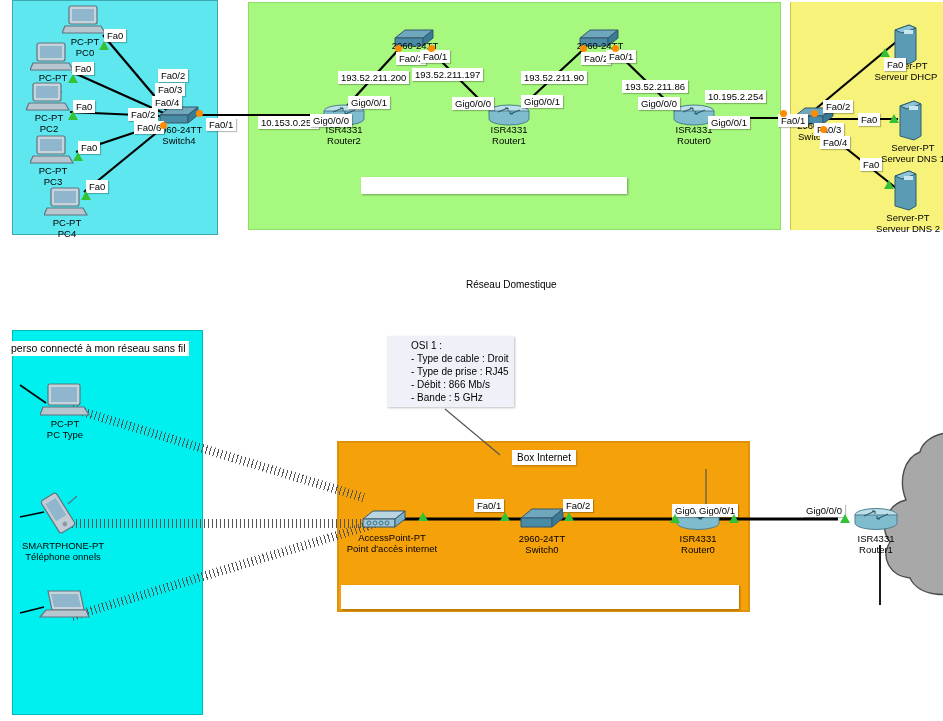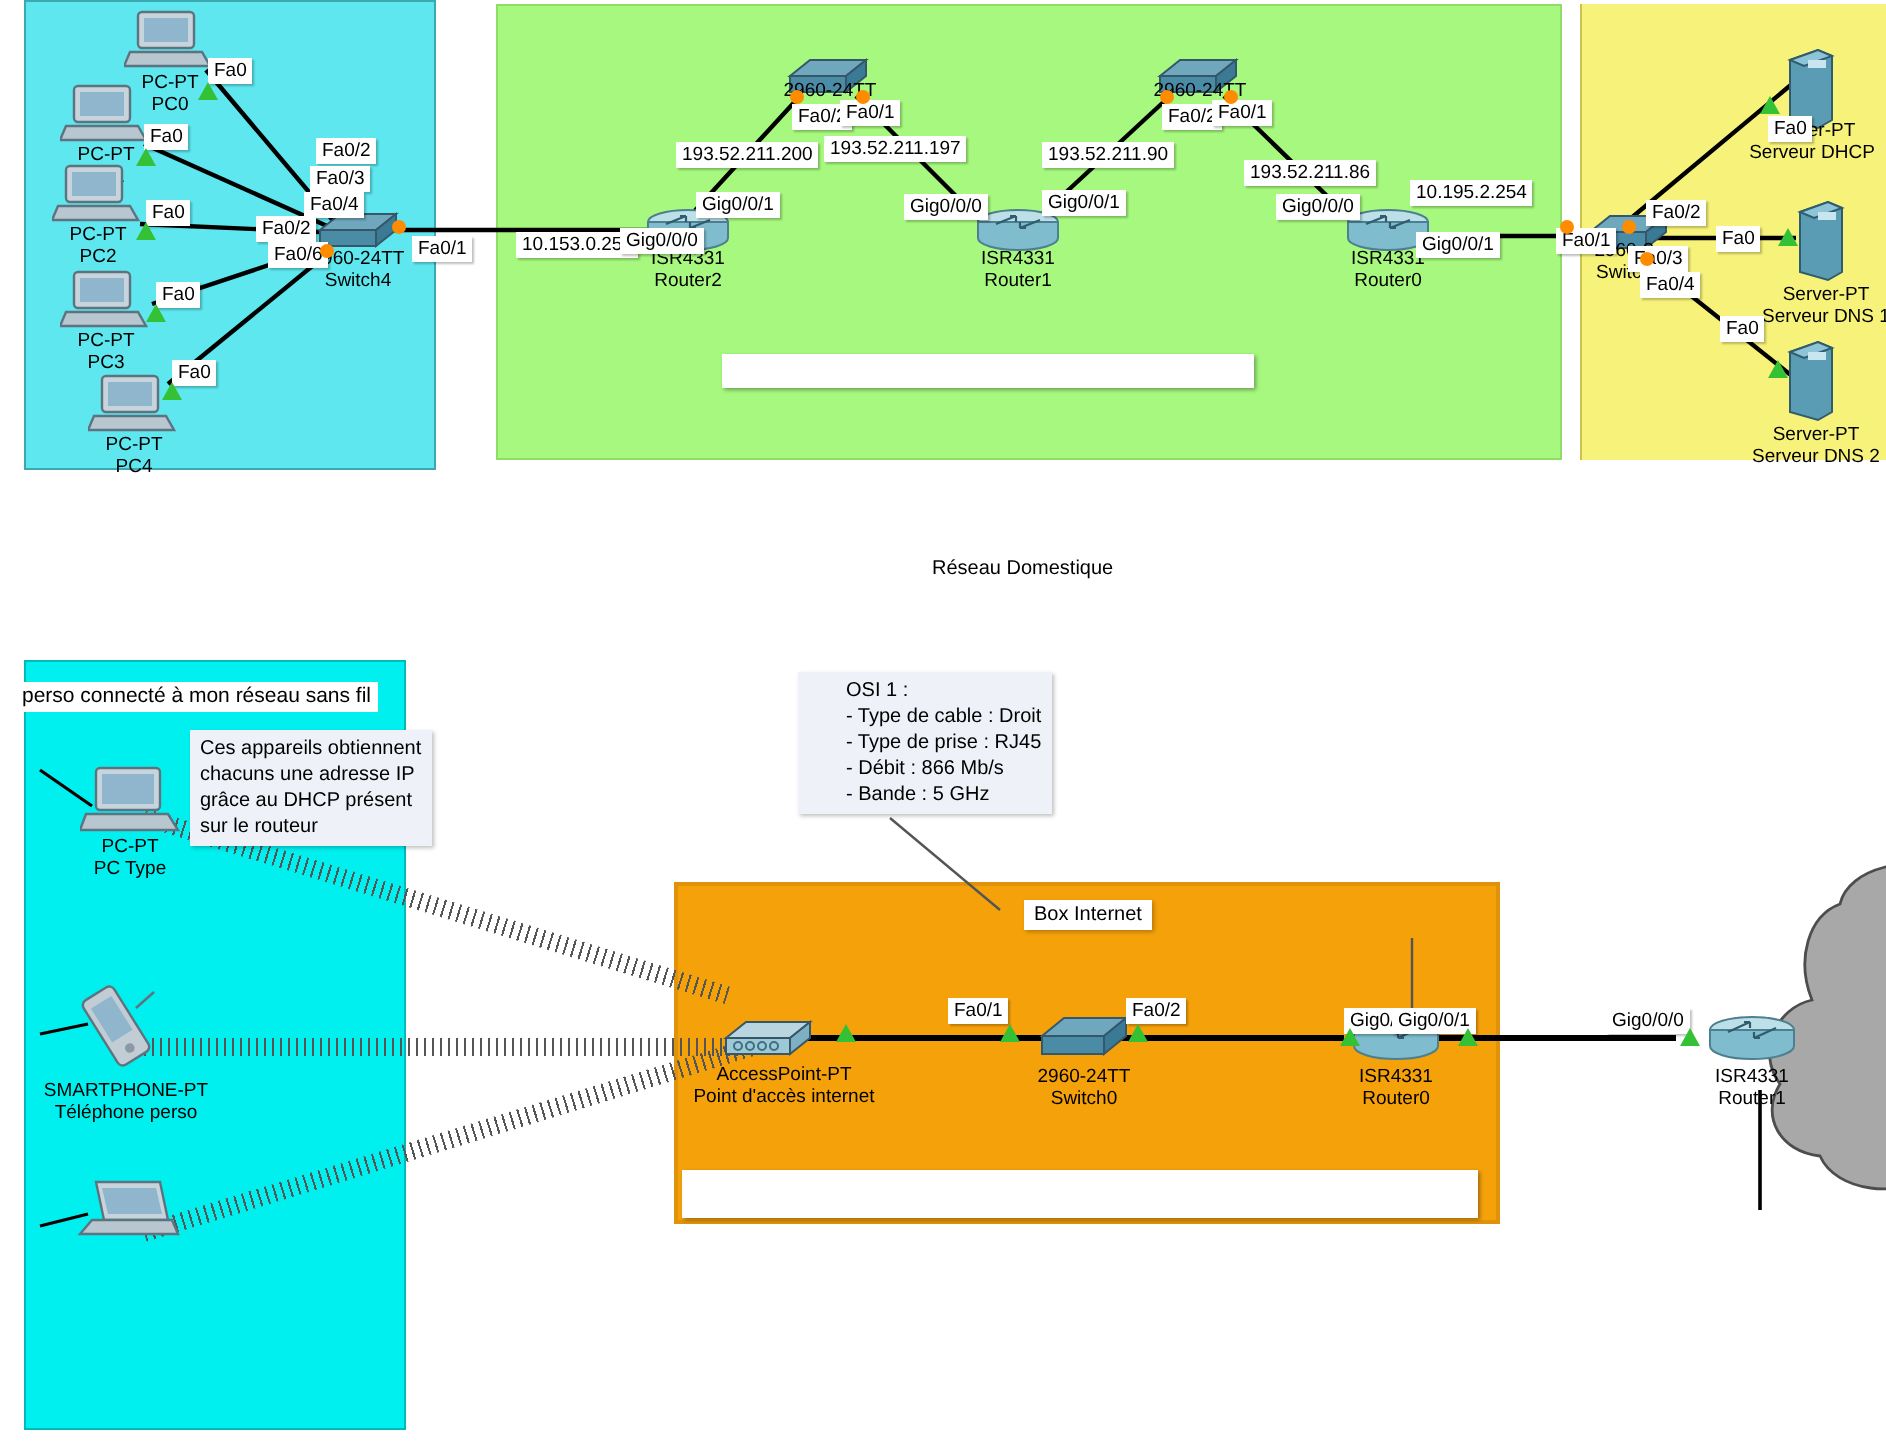--- a/index.html
+++ b/index.html
@@ -356,24 +356,20 @@
     <div>Server-PT</div>
     <div>Serveur DNS 2</div>
   </div>
   <div class="lbl" style="left:860px;top:158px;">Fa0</div>
   <div class="tri" style="left:884px;top:180px;"></div>
 
   <div class="homelbl" style="left:461px;top:277px;">Réseau Domestique</div>
 
   <div class="banner" style="left:8px;top:341px;">perso connecté à mon réseau sans fil</div>
 
-  <div class="calloutbox" style="left:95px;top:365px;">Ces appareils obtiennent
-chacuns une adresse IP
-grâce au DHCP présent
-sur le routeur</div>
 
   <div class="dev" style="left:40px;top:382px;">
     <svg width="50" height="36" viewBox="0 0 50 36">
       <rect x="8" y="2" width="32" height="21" rx="2" fill="#c8d4dc" stroke="#5e7380" stroke-width="1.2"></rect>
       <rect x="11" y="5" width="26" height="15" fill="#8fb6cc"></rect>
       <path d="M3,25 L44,25 L49,33 L0,33 Z" fill="#b8c6cf" stroke="#5e7380" stroke-width="1.2"></path>
     </svg>
   </div>
   <div class="devlbl" style="left:30px;top:418px;width:70px;">
     <div>PC-PT</div>
@@ -385,32 +381,32 @@
       <g transform="rotate(-32 22 23)">
         <rect x="13" y="4" width="18" height="38" rx="3" fill="#c2ccd4" stroke="#5e7380" stroke-width="1.2"></rect>
         <rect x="16" y="9" width="12" height="20" fill="#8fb6cc"></rect>
         <circle cx="22" cy="36" r="2.4" fill="#8a99a3"></circle>
       </g>
       <line x1="32" y1="14" x2="41" y2="6" stroke="#5e7380" stroke-width="1.3"></line>
     </svg>
   </div>
   <div class="devlbl" style="left:5px;top:540px;width:116px;">
     <div>SMARTPHONE-PT</div>
-    <div>Téléphone perso</div>
+    <div>Téléphone onnels</div>
   </div>
 
   <div class="dev" style="left:36px;top:588px;">
     <svg width="54" height="34" viewBox="0 0 54 34">
       <path d="M12,3 L44,3 L48,22 L16,22 Z" fill="#c8d4dc" stroke="#5e7380" stroke-width="1.2"></path>
       <path d="M15,6 L42,6 L45,19 L18,19 Z" fill="#8fb6cc"></path>
       <path d="M10,22 L50,22 L53,29 L4,29 Z" fill="#b8c6cf" stroke="#5e7380" stroke-width="1.2"></path>
     </svg>
   </div>
 
-  <div class="calloutbox" style="left:399px;top:336px;padding-left:24px;">OSI 1 :
+  <div class="calloutbox" style="left:387px;top:336px;padding-left:24px;">OSI 1 :
 - Type de cable : Droit
 - Type de prise : RJ45
 - Débit : 866 Mb/s
 - Bande : 5 GHz</div>
 
   <div class="homelbl" style="left:512px;top:450px;box-shadow:1px 1px 2px rgba(0,0,0,.25);">Box Internet</div>
 
   <div class="dev" style="left:360px;top:507px;">
     <svg width="48" height="24" viewBox="0 0 48 24">
       <path d="M3,12 L13,4 L45,4 L35,12 Z" fill="#b9d6e0" stroke="#36576a" stroke-width="1"></path>

